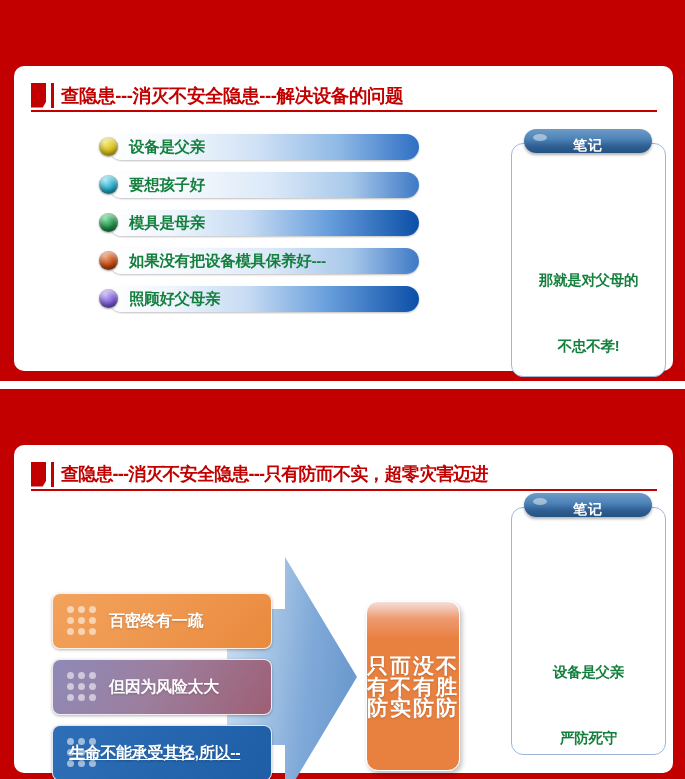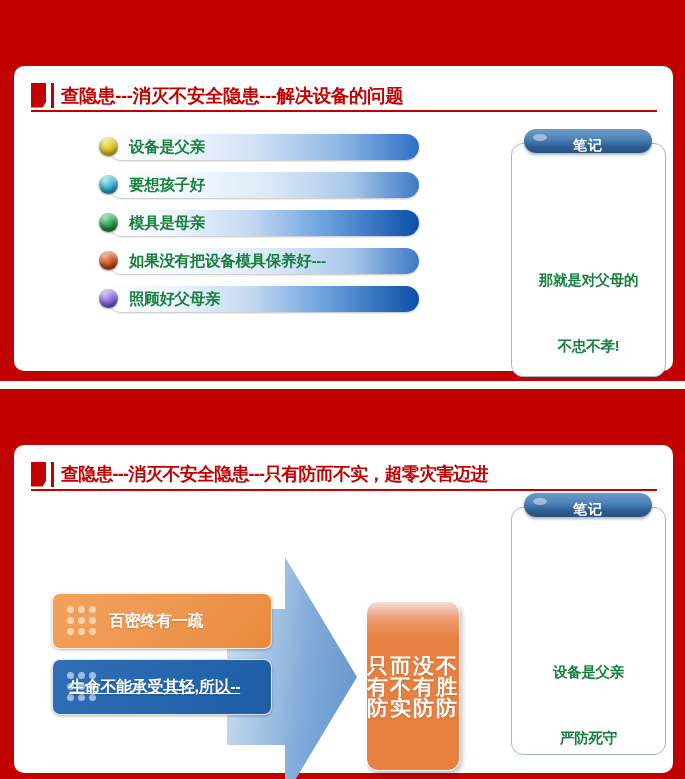--- a/index.html
+++ b/index.html
@@ -203,20 +203,34 @@
             <span style="left:0;top:11px"></span>
               <span style="left:11px;top:11px"></span>
               <span style="left:22px;top:11px"></span>
             <span style="left:0;top:22px"></span>
               <span style="left:11px;top:22px"></span>
               <span style="left:22px;top:22px"></span>
           </div>
           <div class="sbox-label">百密终有一疏</div>
         </div>
 
+        <div class="sbox p">
+          <div class="dots">
+            <span style="left:0;top:0"></span>
+              <span style="left:11px;top:0"></span>
+              <span style="left:22px;top:0"></span>
+            <span style="left:0;top:11px"></span>
+              <span style="left:11px;top:11px"></span>
+              <span style="left:22px;top:11px"></span>
+            <span style="left:0;top:22px"></span>
+              <span style="left:11px;top:22px"></span>
+              <span style="left:22px;top:22px"></span>
+          </div>
+          <div class="sbox-label">但因为风险太大</div>
+        </div>
 
         <div class="sbox b">
           <div class="dots">
             <span style="left:0;top:0"></span>
               <span style="left:11px;top:0"></span>
               <span style="left:22px;top:0"></span>
             <span style="left:0;top:11px"></span>
               <span style="left:11px;top:11px"></span>
               <span style="left:22px;top:11px"></span>
             <span style="left:0;top:22px"></span>

